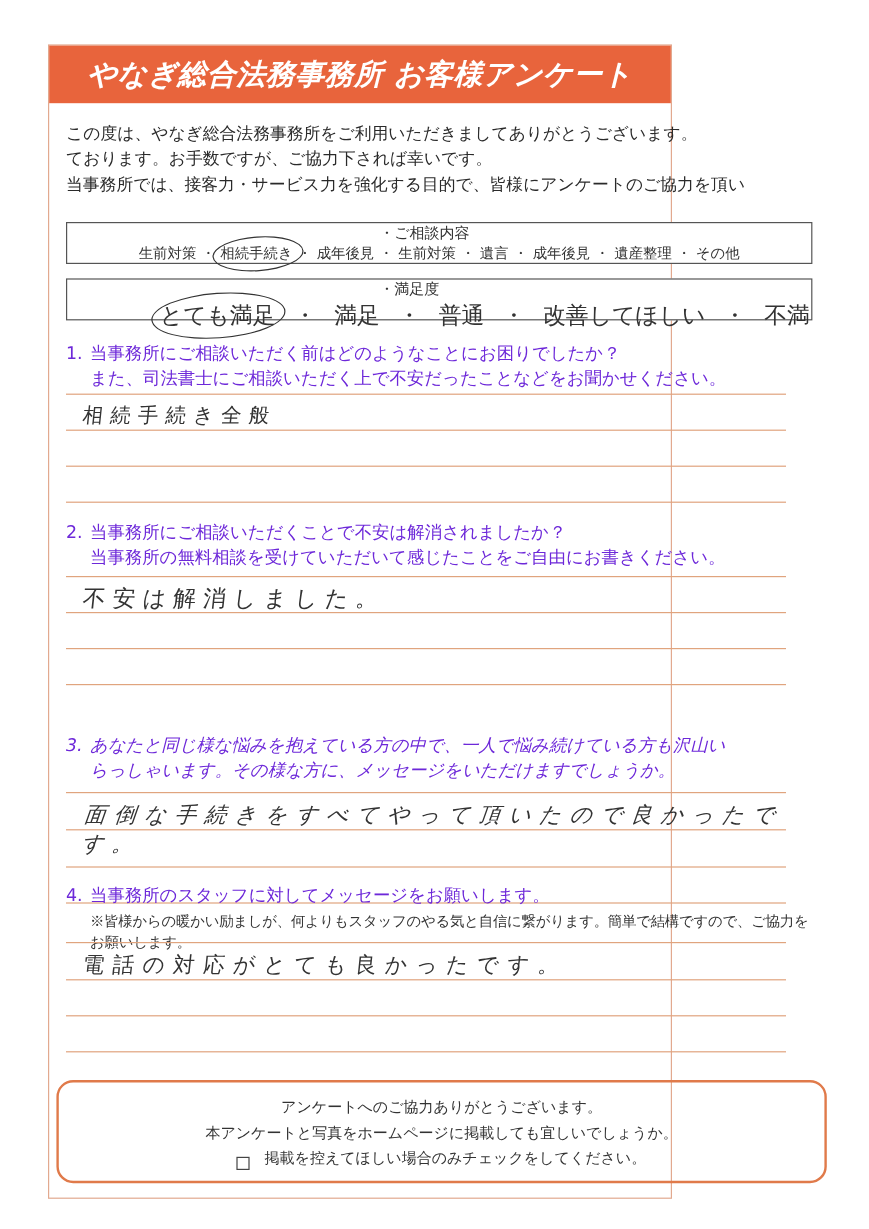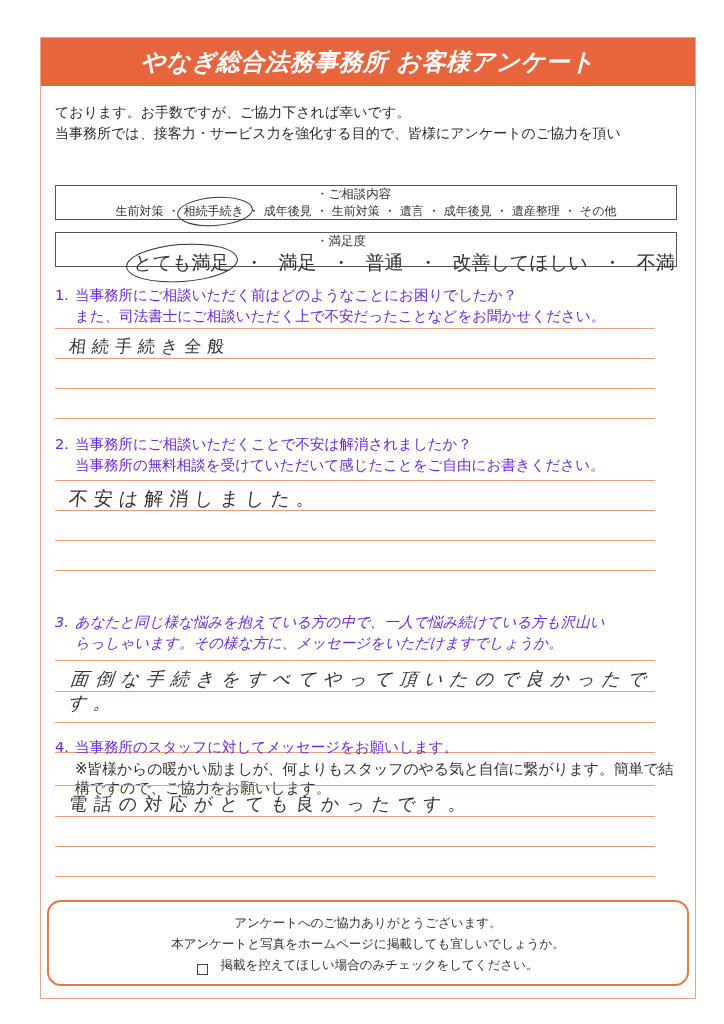--- a/index.html
+++ b/index.html
@@ -1,19 +1,19 @@
 <!DOCTYPE html>
 <html><head>
 <meta charset="utf-8">
 <style>
   * { box-sizing: border-box; margin: 0; padding: 0; }
   html, body { width: 724px; height: 1024px; background: #ffffff; overflow: hidden; }
   body { font-family: "DejaVu Sans", "Liberation Sans", sans-serif; color: #2a2a2a; position: relative; }
   .sheet {
-    position: absolute; left: 40px; top: 37px; width: 656px; height: 962px;
+    position: absolute; left: 40px; top: 37px; width: 520px; height: 962px;
     border: 1.5px solid #e2a98f;
   }
   .banner {
     position: absolute; left: 0; top: 0; width: 100%; height: 48px;
     background: #e8643c;
     display: flex; align-items: center; justify-content: center;
   }
   .banner-title {
     color: #ffffff; font-weight: bold; font-style: italic; font-size: 24px; letter-spacing: 0.5px;
   }
@@ -35,21 +35,21 @@
   }
   .sep { padding: 0 3px; }
   .box.sat .opts .sep { padding: 0 14px; }
   .box.sat .opts { padding-left: 76px; font-size: 19px; }
   .q {
     position: absolute; left: 14px; width: 630px;
   }
   .q-text { font-size: 14.5px; line-height: 21px; color: #6d28d9; }
   .q-text .num { display: inline-block; width: 20px; }
   .q-text .indent { padding-left: 20px; display: block; }
-  .q-note { font-size: 15px; padding-left: 20px; margin-top: 2px; color: #333; letter-spacing: -0.2px; }
+  .q-note { font-size: 12px; padding-left: 20px; margin-top: 2px; color: #333; letter-spacing: -0.2px; font-family: Liberation Serif, serif; }
   .rule {
     position: absolute; left: 0; width: 600px; height: 0;
     border-top: 1.2px solid #e0a47e;
   }
   .hand {
     position: absolute; left: 14px;
     font-family: "DejaVu Serif", serif; font-size: 17px; color: #333;
     letter-spacing: 6px; transform: skewX(-6deg);
     font-weight: normal;
   }
@@ -67,20 +67,21 @@
 </head>
 <body>
 
 <div class="sheet">
 
   <div class="banner">
     <span class="banner-title">やなぎ総合法務事務所 お客様アンケート</span>
   </div>
 
   <div class="intro">
+    <div>この度は、やなぎ総合法務事務所をご利用いただきましてありがとうございます。</div>
     <div>ております。お手数ですが、ご協力下されば幸いです。</div>
     <div>当事務所では、接客力・サービス力を強化する目的で、皆様にアンケートのご協力を頂い</div>
   </div>
 
   <div class="box" style="top:147px;">
     <span class="label">・ご相談内容</span>
     <span class="opts">
       <span class="opt">生前対策</span>
       <span class="sep">・</span>
       <span class="opt circled">相続手続き</span>

